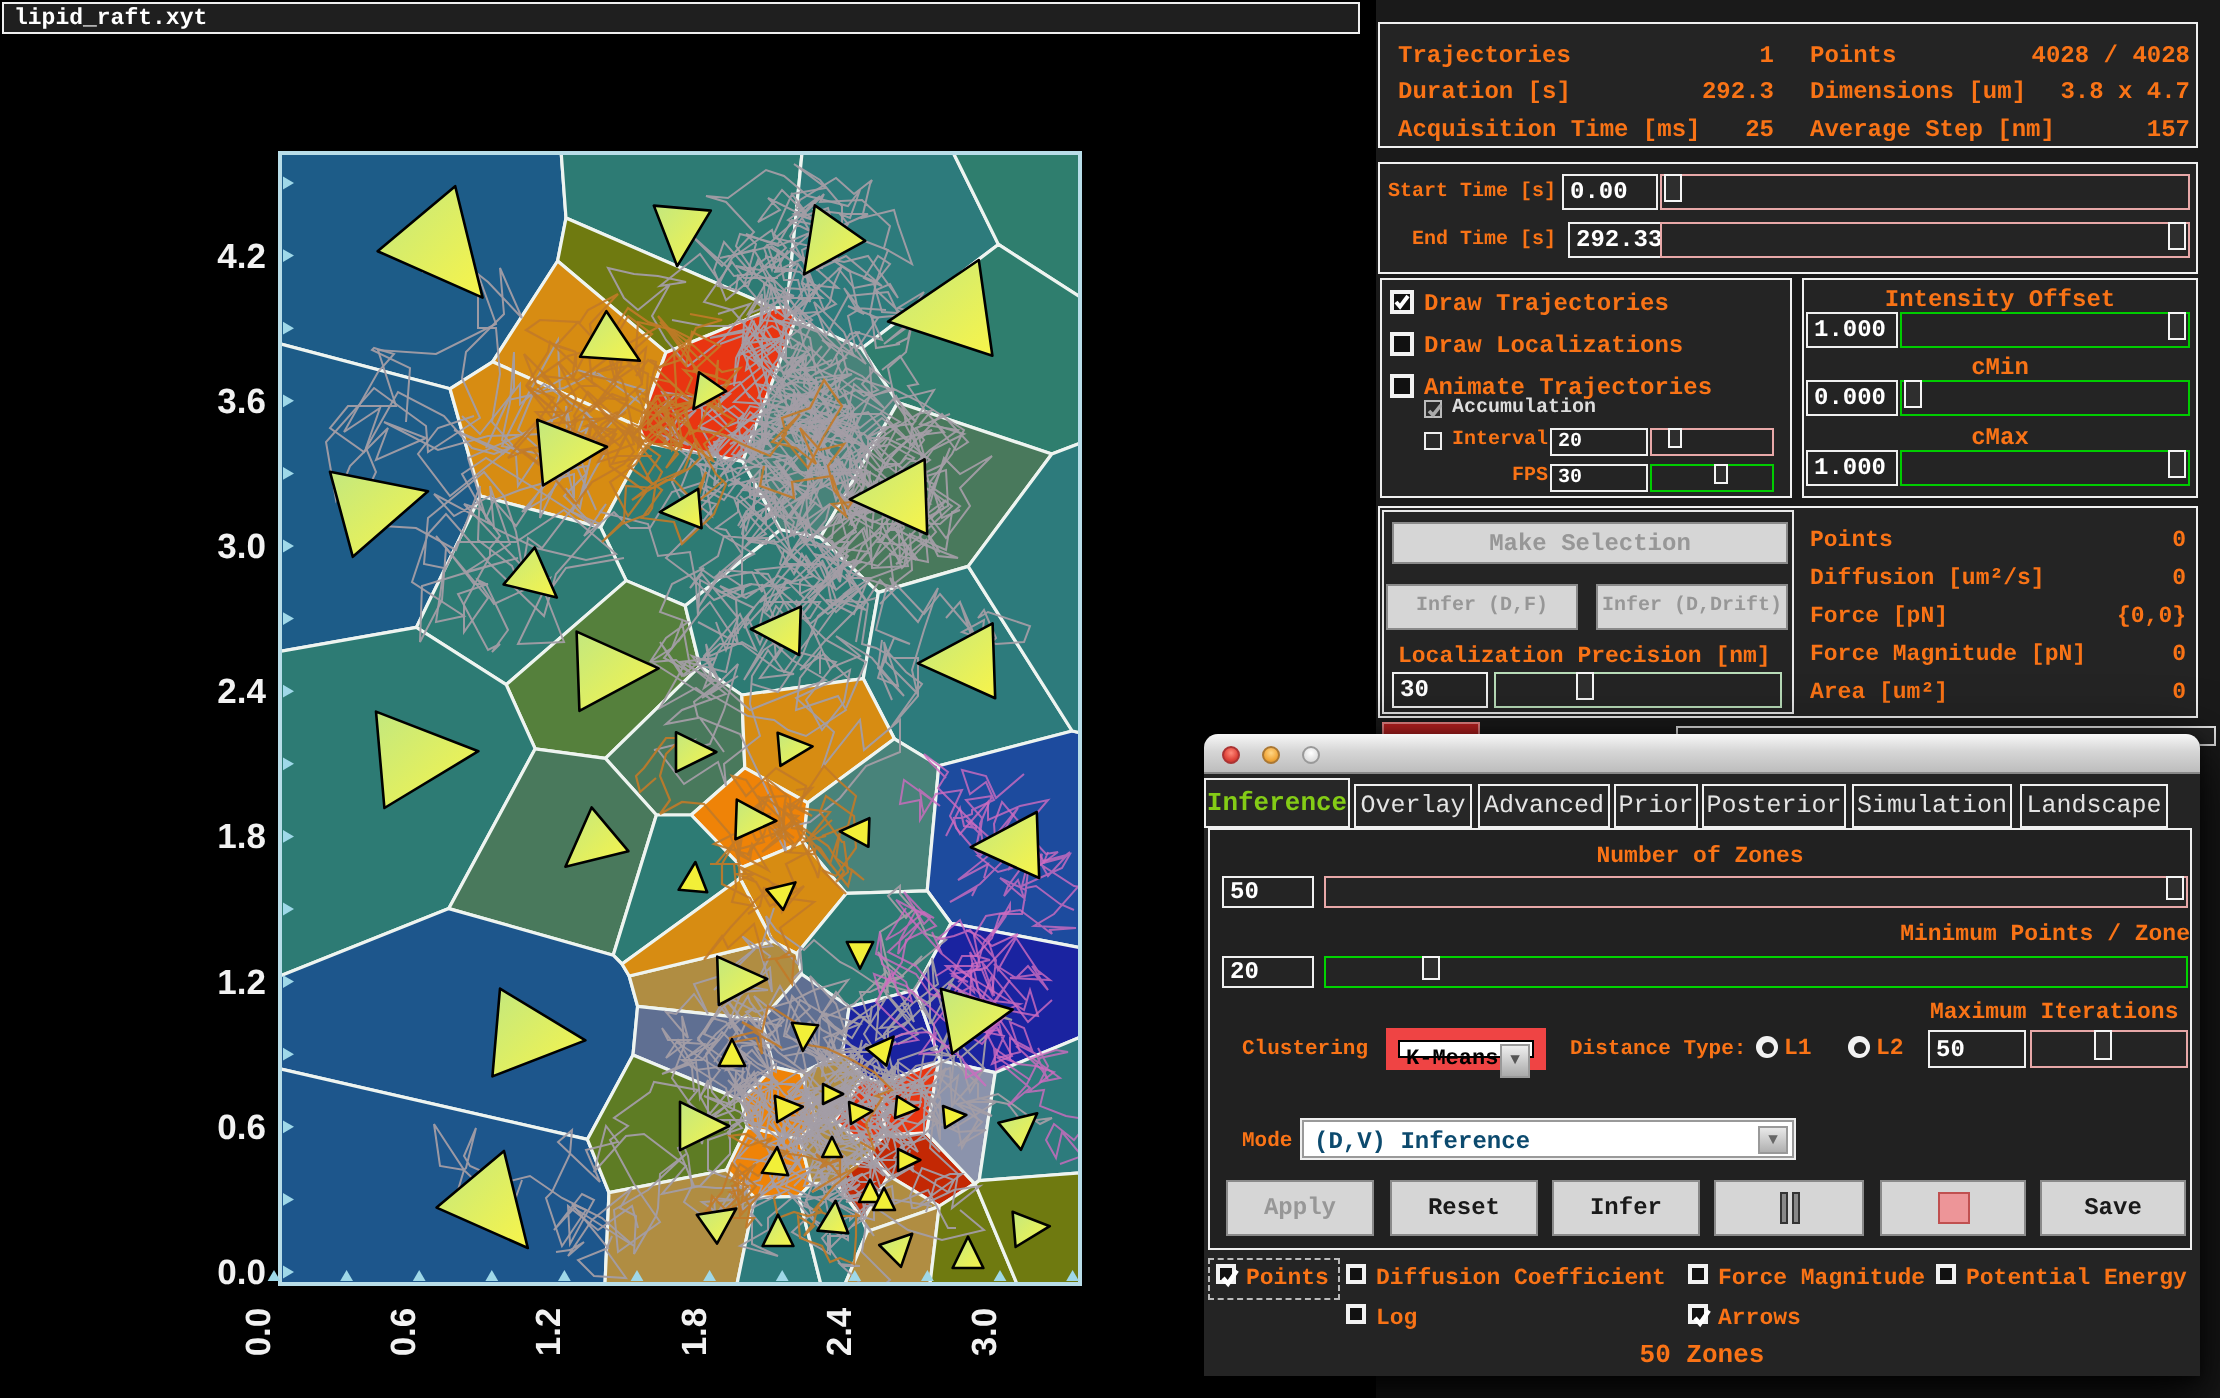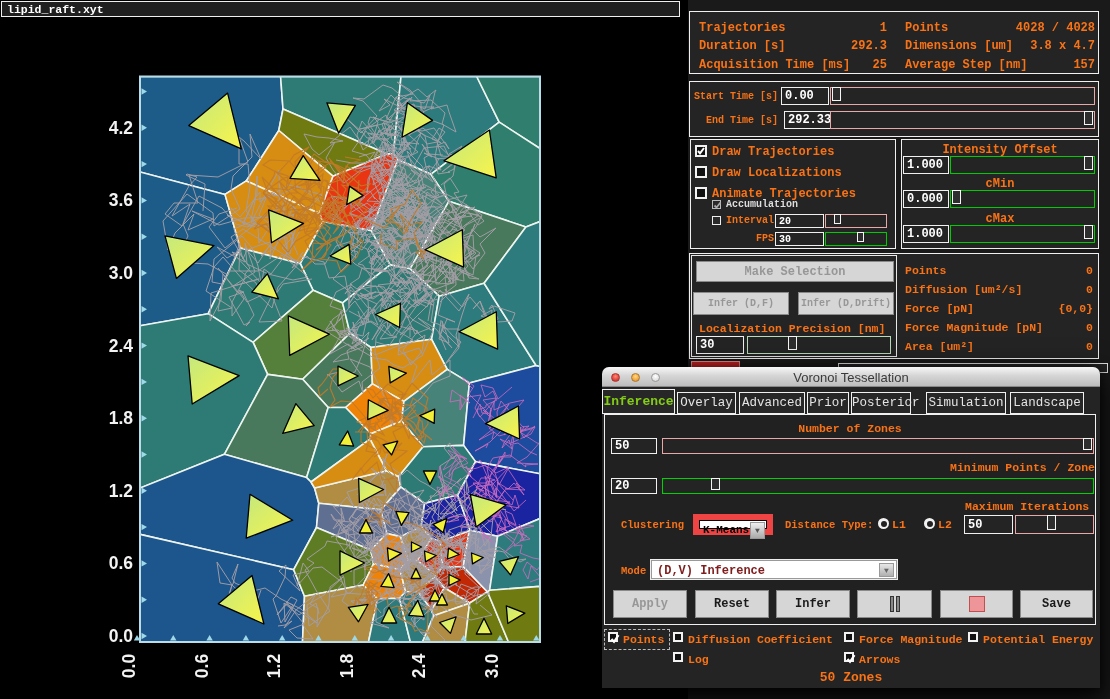--- a/index.html
+++ b/index.html
@@ -396,34 +396,32 @@
  <div class="abs lbl" style="left:303px;top:86px;width:100px;text-align:right;font-size:11.5px">0</div>
 </div>
 
 <div class="abs" style="left:691px;top:361px;width:49px;height:8px;background:#c32222;border:1px solid #e88"></div>
 <div class="abs" style="left:838px;top:363px;width:270px;height:10px;background:#242424;border:1px solid #e8e8e8"></div>
 
 <div class="abs win" style="left:602px;top:367px;width:498px;height:321px;background:#242424;
  border-radius:7px 7px 0 0;box-shadow:0 12px 30px 6px rgba(0,0,0,0.8), 0 2px 8px rgba(0,0,0,0.6)">
  <div class="abs" style="left:0;top:0;width:498px;height:20px;border-radius:7px 7px 0 0;
   background:linear-gradient(#f7f7f7,#d6d6d6 45%,#bdbdbd);border-bottom:1px solid #888"></div>
- <div class="abs" style="left:0;top:3px;width:498px;text-align:center;color:#3a3a3a;font-size:13px;
-  font-family:'Liberation Sans',sans-serif;font-weight:normal">Voronoi Tessellation</div>
  <div class="abs" style="left:9px;top:6px;width:9px;height:9px;border-radius:50%;
   background:radial-gradient(circle at 50% 35%,#ff8a7a,#e0443a 60%,#b03028);border:0.5px solid #a33"></div>
  <div class="abs" style="left:29px;top:6px;width:9px;height:9px;border-radius:50%;
   background:radial-gradient(circle at 50% 35%,#ffd685,#f2a93d 60%,#cc8820);border:0.5px solid #a73"></div>
  <div class="abs" style="left:49px;top:6px;width:9px;height:9px;border-radius:50%;
   background:radial-gradient(circle at 50% 35%,#ffffff,#dedede 70%,#bbb);border:0.5px solid #999"></div>
 
  <div class="tab sel" style="left:0px;top:22px;width:73px;height:25px">Inference</div>
  <div class="tab" style="left:75px;top:25px;width:59px">Overlay</div>
  <div class="tab" style="left:137px;top:25px;width:66px">Advanced</div>
  <div class="tab" style="left:205px;top:25px;width:42px">Prior</div>
- <div class="tab" style="left:249px;top:25px;width:60px">Posterior</div>
+ <div class="tab" style="left:249px;top:25px;width:72px">Posterior</div>
  <div class="tab" style="left:324px;top:25px;width:80px">Simulation</div>
  <div class="tab" style="left:408px;top:25px;width:74px">Landscape</div>
 
  <div class="abs" style="left:2px;top:47px;width:492px;height:211px;border:1.5px solid #f0f0f0;background:#212121">
   <div class="abs lbl" style="left:0;top:7px;width:100%;text-align:center">Number of Zones</div>
   <div class="inp" style="left:6px;top:23px;width:46px;height:16px">50</div>
   <div class="sl" style="left:57px;top:23px;width:432px;height:16px;border:1px solid #e8a8a8">
    <div class="hd" style="right:1px;height:12px"></div>
       </div>
   <div class="abs lbl" style="left:0;top:46px;width:100%;text-align:right">Minimum Points / Zone</div>
@@ -445,21 +443,21 @@
   <div class="rad" style="left:319px;top:103px">
         <div class="dot"></div>
       </div>
   <div class="abs lbl" style="left:333px;top:103px">L2</div>
   <div class="inp" style="left:359px;top:100px;width:49px;height:19px">50</div>
   <div class="sl" style="left:410px;top:100px;width:79px;height:19px;border:1px solid #e8a8a8">
    <div class="hd" style="left:31px;height:15px"></div>
       </div>
   <div class="abs lbl" style="left:16px;top:150px;font-size:10.5px">Mode</div>
   <div class="abs" style="left:46px;top:145px;width:246px;height:19px;background:#fff;border:1px solid #999;box-shadow:0 0 0 1px #eee">
-   <div class="abs" style="left:5px;top:3px;color:#7f1d1d;font-size:12px">(D,V) Inference</div>
+   <div class="abs" style="left:5px;top:3px;color:#0c4a6e;font-size:12px">(D,V) Inference</div>
    <div class="abs" style="right:2px;top:2px;width:15px;height:14px;background:linear-gradient(#e8e8e8,#b0b0b0);border:1px solid #999;color:#666;font-size:8px;text-align:center;line-height:13px">▼</div>
   </div>
   <div class="btn dis" style="left:8px;top:175px;width:74px;height:28px">Apply</div>
   <div class="btn" style="left:90px;top:175px;width:74px;height:28px">Reset</div>
   <div class="btn" style="left:171px;top:175px;width:74px;height:28px">Infer</div>
   <div class="btn" style="left:252px;top:175px;width:75px;height:28px">
    <div style="width:4px;height:16px;background:#888;border:1px solid #333;margin-right:2px"></div>
    <div style="width:4px;height:16px;background:#888;border:1px solid #333"></div>
       </div>
   <div class="btn" style="left:335px;top:175px;width:73px;height:28px">

